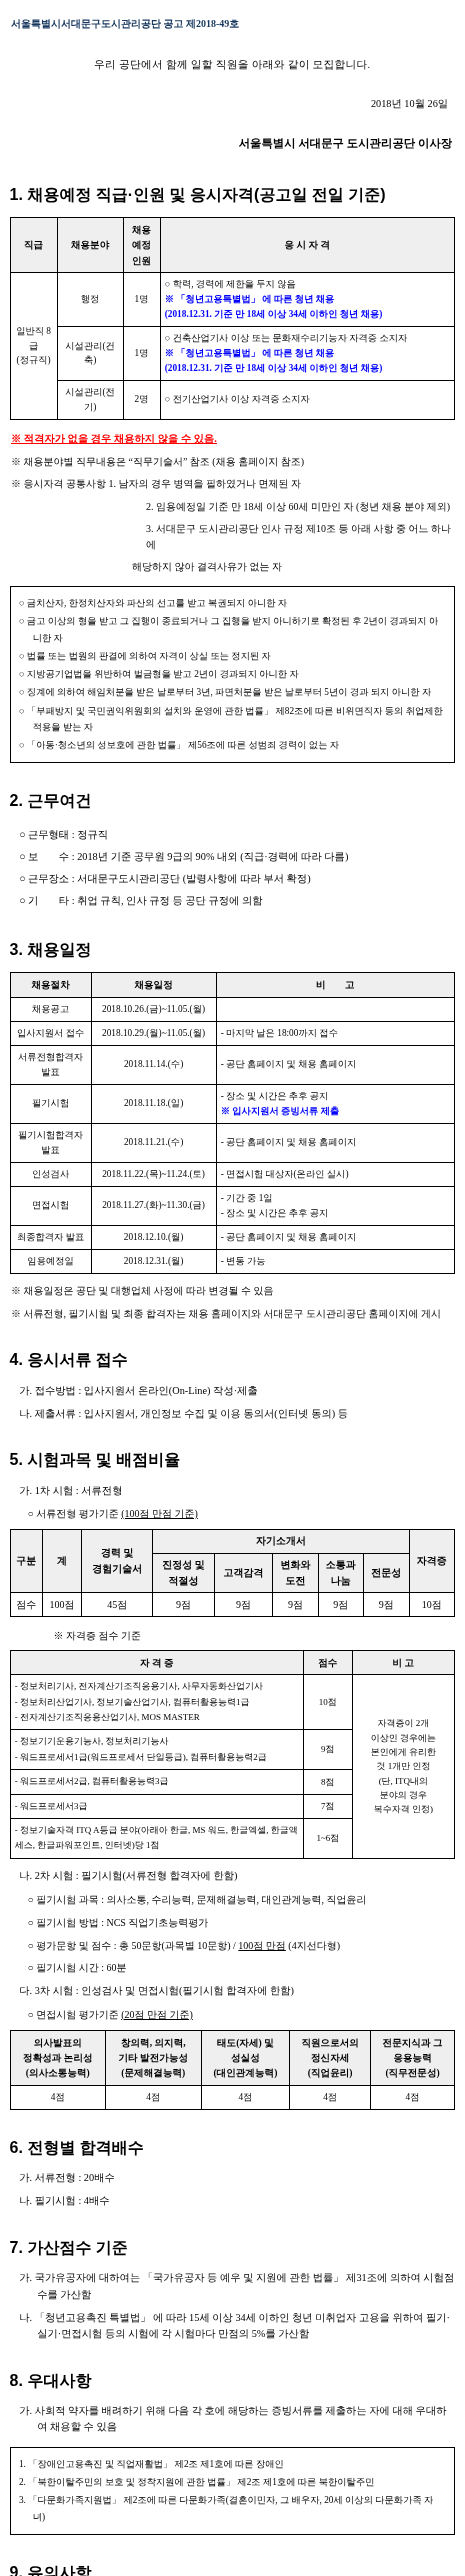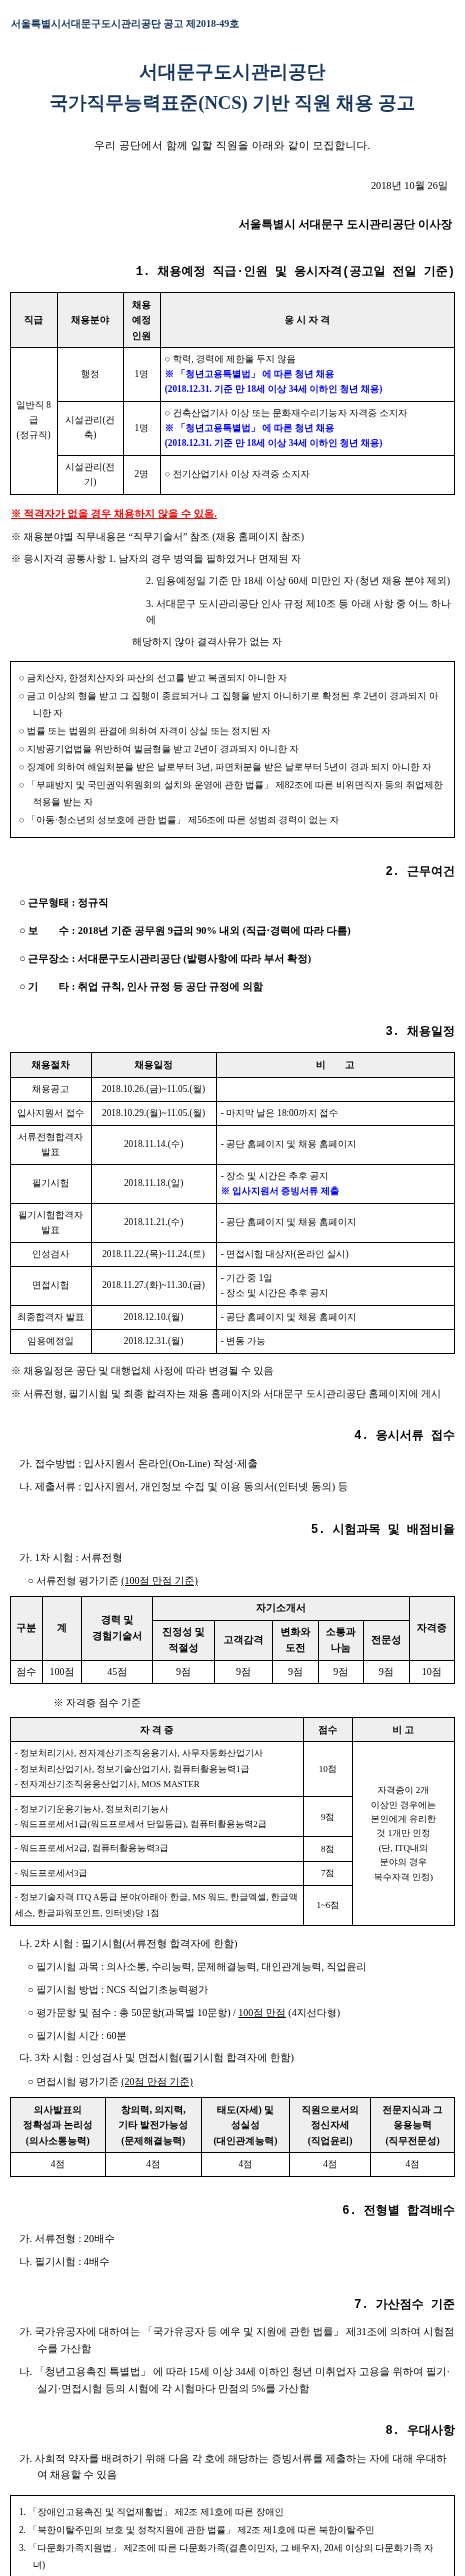--- a/index.html
+++ b/index.html
@@ -7,35 +7,35 @@
     width:466px;min-height:2576px;box-sizing:border-box;
     padding:9.6px 11px 27.6px 9.6px;
     font-family:"Liberation Serif","DejaVu Serif",serif;
     color:#000;font-size:9.6px;line-height:1.6;
   }
   .notice-no{color:#17375E;font-weight:bold;font-size:10px;margin:6.9px 0 23.4px 1.4px;}
   .title{color:#17375E;text-align:center;font-weight:bold;font-size:18.6px;line-height:1.7;margin:0 0 18px;}
   .intro{font-size:10.7px;margin:9.6px 0 23.4px;letter-spacing:0.3px;text-align:center;}
   .date-line{text-align:right;font-size:10.3px;margin:0 6.9px 20.7px 0;}
   .sig-line{text-align:right;font-weight:bold;font-size:11.4px;margin:0 2.8px 30px 0;}
-  .sec{font-family:Liberation Mono, monospace;font-size:12px;font-weight:bold;margin:25px 0 9.6px;text-align:right;}
+  .sec{font-family:Liberation Sans, sans-serif;font-size:16px;font-weight:bold;margin:25px 0 9.6px;}
   table{border-collapse:collapse;width:100%;margin:4.1px 0 9.6px;}
   th,td{border:1.1px solid #000;padding:4.1px 4.1px;font-size:9.3px;vertical-align:middle;}
   th{background:#efefef;font-weight:bold;font-size:9.6px;text-align:center;}
   .center{text-align:center;}
   .ml{white-space:pre-line;}
   .blue{color:#0000ff;font-weight:bold;}
   .redline{color:#ff0000;font-weight:bold;text-decoration:underline;font-size:10.3px;margin:11px 0 6.9px 1.4px;}
   .note{font-size:10px;margin:6.2px 0 6.2px 1.4px;}
   .note-i1{padding-left:135px;}
   .note-i2{padding-left:121px;}
   .box{border:1.1px solid #000;padding:6.9px 8.3px;margin:11px 0 23.4px;font-size:9.3px;line-height:1.8;}
   .box .bi{padding-left:13.8px;text-indent:-13.8px;margin:1.4px 0;}
   .olist{font-size:10.3px;line-height:2.15;padding-left:9.6px;margin:2.8px 0 6.9px;}
-  .olist div{margin:6px 0;font-weight:bold;}
+  .olist div{margin:0 0;}
   .sub{font-size:10.3px;margin:6.9px 0 6.9px 9.6px;}
   .sub2{font-size:10px;margin:6.9px 0 6.9px 18px;}
   .u{text-decoration:underline;}
   .tnote{font-size:10px;margin:6.9px 0 4.1px 1.4px;}
   .certnote{font-size:10px;margin:11px 0 5.5px 44px;}
   .hang{padding-left:18px;text-indent:-18px;}
   .req-cell{text-align:left;line-height:1.6;}
   .t1 col.c-grade{width:47px;} .t1 col.c-field{width:66px;} .t1 col.c-count{width:37px;}
   .t3 col.c-step{width:81px;} .t3 col.c-date{width:125px;}
   .tscore th,.tscore td{padding:3.4px 2.1px;font-size:10px;}
@@ -43,24 +43,20 @@
   .tcert .lines{text-align:left;line-height:1.7;}
   .tiv th{font-weight:bold;}
 </style>
 </head>
 <body>
 
 <div class="page">
 
   <div class="notice-no">서울특별시서대문구도시관리공단 공고 제2018-49호</div>
 
-  <div class="title">
-    <div>서대문구도시관리공단</div>
-    <div>국가직무능력표준(NCS) 기반 직원 채용 공고</div>
-  </div>
 
   <div class="intro">우리 공단에서 함께 일할 직원을 아래와 같이 모집합니다.</div>
   <div class="date-line">2018년 10월 26일</div>
   <div class="sig-line">서울특별시 서대문구 도시관리공단 이사장</div>
 
   <div class="sec">1. 채용예정 직급·인원 및 응시자격(공고일 전일 기준)</div>
   <table class="t1">
     <colgroup>
         <col class="c-grade">
         <col class="c-field">

